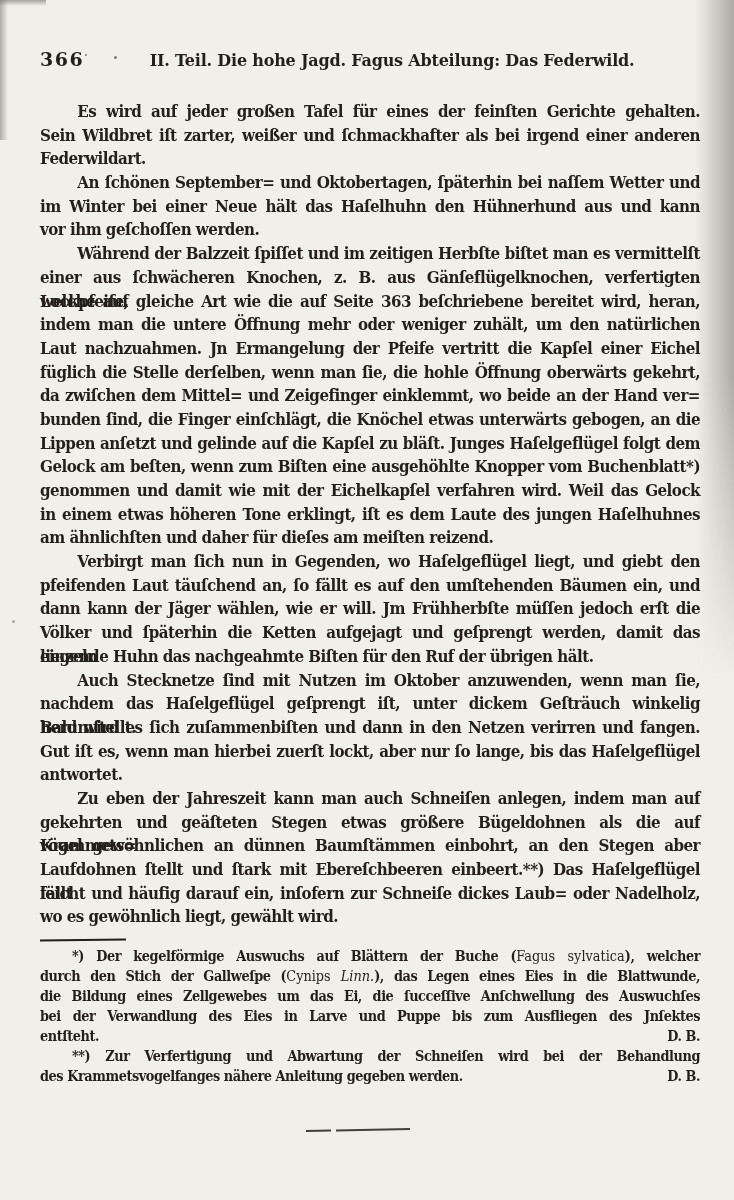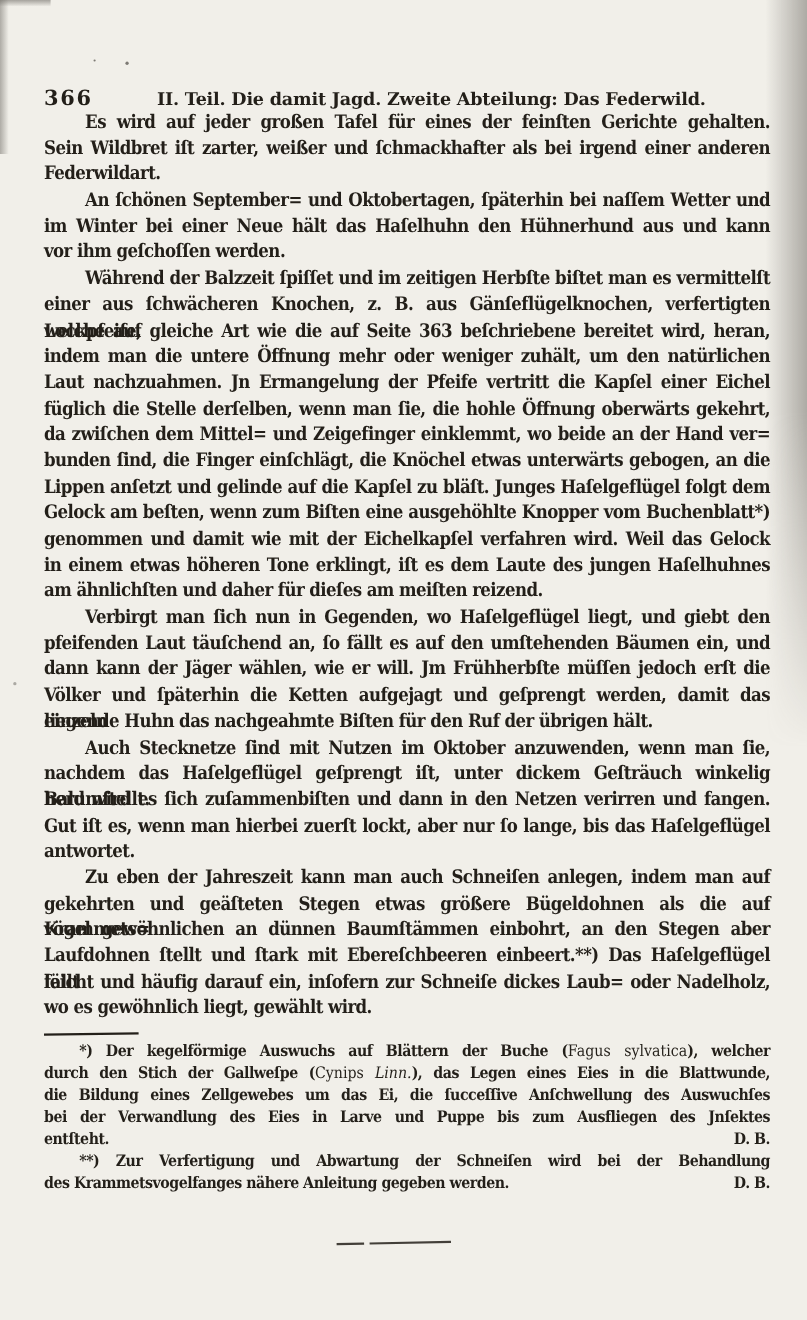--- a/index.html
+++ b/index.html
@@ -30,21 +30,21 @@
     position:absolute;top:0;left:0;width:46px;height:6px;
     background:linear-gradient(to bottom, rgba(115,112,106,0.6), rgba(115,112,106,0));
   }
   .speck{position:absolute;border-radius:50%;background:#7d7a74;}
   .speck.s1{left:114px;top:56px;width:3px;height:3px;}
   .speck.s2{left:85px;top:54px;width:2px;height:2px;}
   .speck.s3{left:12px;top:620px;width:3px;height:3px;opacity:.6;}
 
   
   .header{
-    position:absolute;left:40px;top:78px;width:660px;
+    position:absolute;left:40px;top:48px;width:660px;
     display:flex;align-items:baseline;
   }
   .pagenum{
     font-weight:bold;font-size:19px;letter-spacing:1.5px;flex:0 0 auto;
   }
   .running-title{
     flex:1 1 auto;text-align:center;font-weight:bold;font-size:16px;
     letter-spacing:-0.2px;
   }
 
@@ -99,21 +99,21 @@
 <div class="page">
   <div class="edge-right"></div>
   <div class="edge-left"></div>
   <div class="edge-top"></div>
   <div class="speck s1"></div>
   <div class="speck s2"></div>
   <div class="speck s3"></div>
 
   <div class="header">
     <span class="pagenum">366</span>
-    <span class="running-title">II. Teil.  Die damit Jagd.  Zweite Abteilung: Das Federwild.</span>
+    <span class="running-title">II. Teil.  Die hohe Jagd.  Fagus Abteilung: Das Federwild.</span>
   </div>
 
   <div class="bodytext" id="bodytext">
       <div>
         <div class="line first">Es wird auf jeder großen Tafel für eines der feinſten Gerichte gehalten.</div>
         <div class="line">Sein Wildbret iſt zarter, weißer und ſchmackhafter als bei irgend einer anderen</div>
         <div class="line last">Federwildart.</div>
       </div>
       <div>
         <div class="line first">An ſchönen September= und Oktobertagen, ſpäterhin bei naſſem Wetter und</div>

